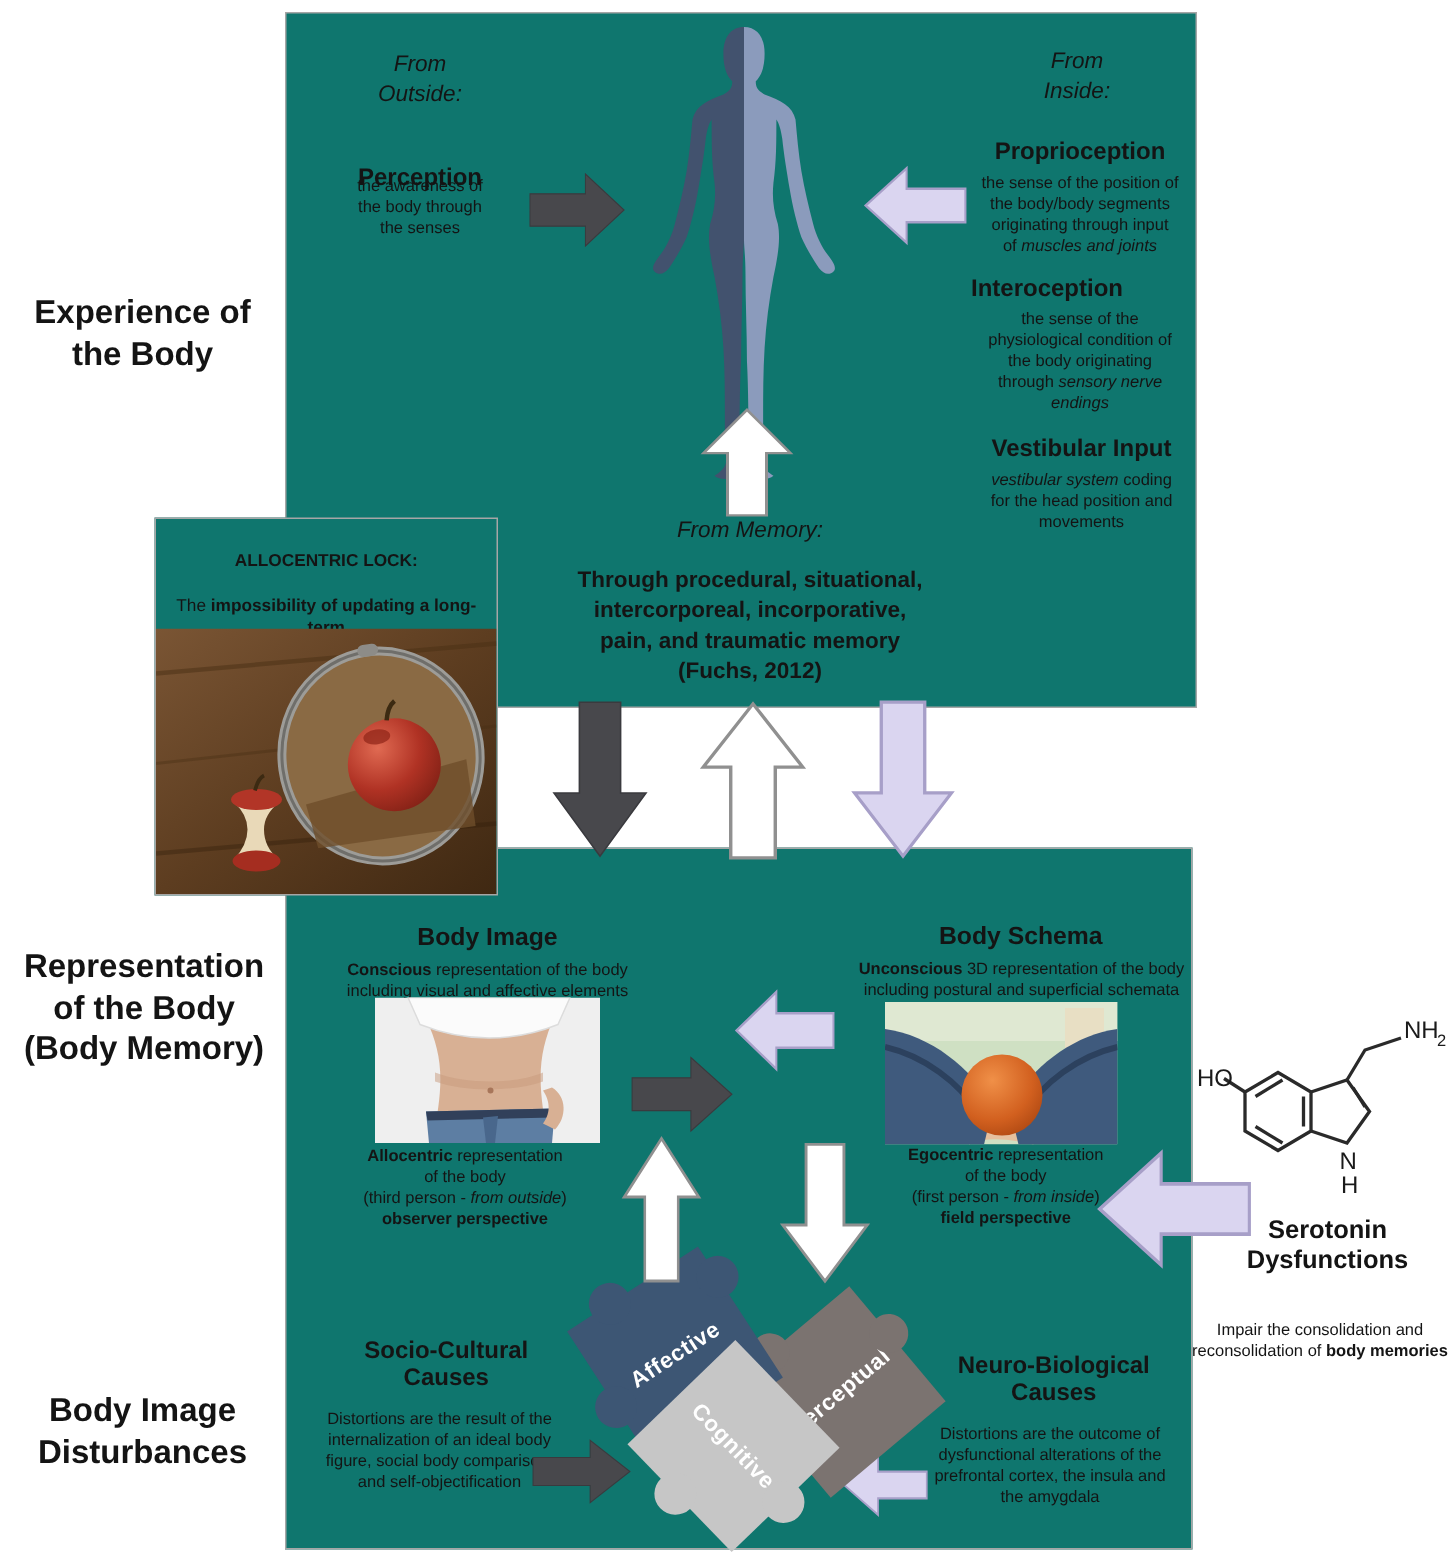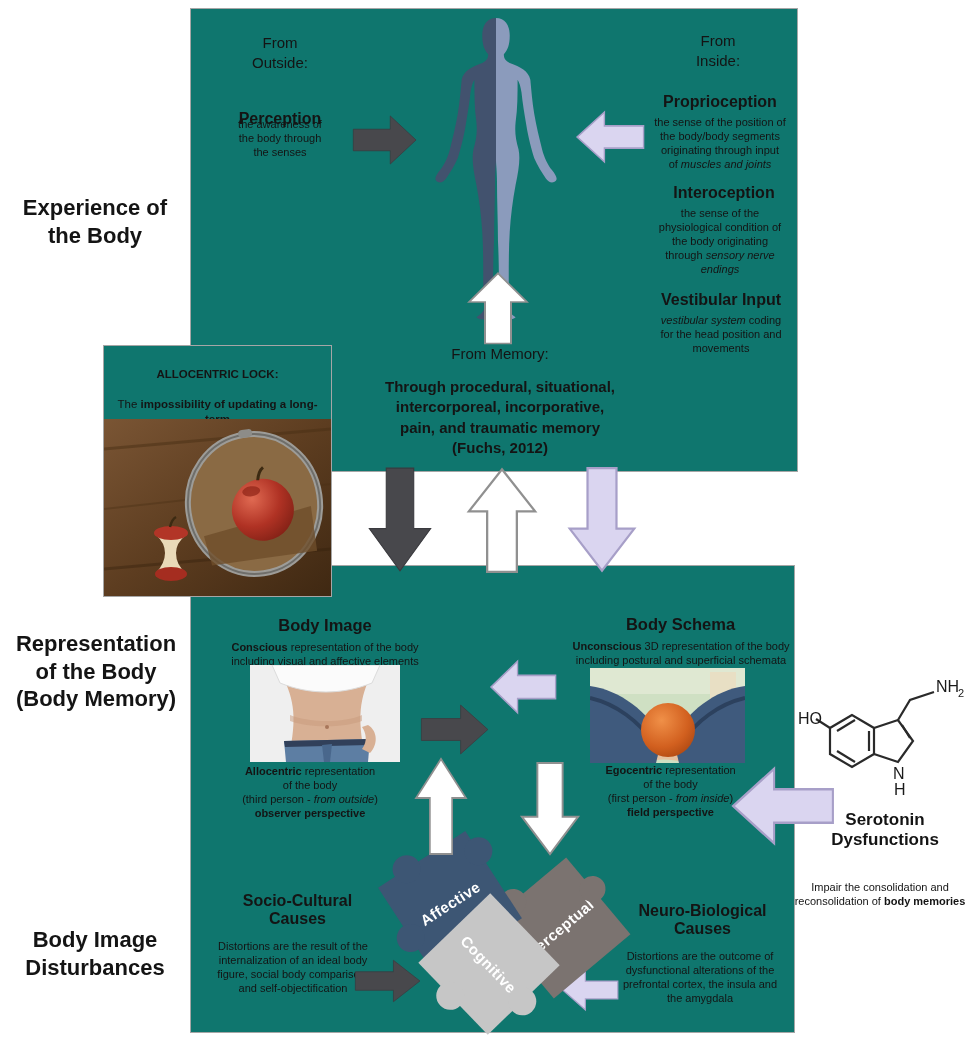--- a/index.html
+++ b/index.html
@@ -7,21 +7,21 @@
        font-family:"Liberation Sans",sans-serif;color:#141414;overflow:hidden}
   .abs{position:absolute}
   .ctr{text-align:center}
   .pre{white-space:pre-line}
   .box{border:1.5px solid #a6a6a6;background:#0f766e}
   .t11{font-size:11px;line-height:1.28}
   .h16{font-size:16px;font-weight:bold;line-height:1.15}
   .h17{font-size:17px;font-weight:bold;line-height:1.15}
   .ital{font-style:italic}
   .bold{font-weight:bold}
-  .fromlbl{font-size:15px;line-height:1.3}
+  .fromlbl{font-size:15px;font-style:italic;line-height:1.3}
   .seclbl{font-size:22px;font-weight:bold;line-height:1.25;text-align:center;white-space:pre-line}
   .arrow{position:absolute}
   .arrow svg{display:block;width:100%;height:100%}
   .flipx svg{transform:scaleX(-1)}
   .piece{position:absolute;display:flex;align-items:center;justify-content:center}
   .piece .lab{color:#fff;font-weight:bold;font-size:15px;letter-spacing:.5px}
   .knob{position:absolute;border-radius:50%}
   .p-aff{background:#3d5674}.p-aff .knob{background:#3d5674}
   .p-cog{background:#c6c6c6}.p-cog .knob{background:#c6c6c6}
   .p-per{background:#7b7370}.p-per .knob{background:#7b7370}
@@ -91,21 +91,21 @@
 
 <div class="abs ctr fromlbl pre" style="left:648px;top:31px;width:140px;">From
 Inside:</div>
 
 <div class="abs ctr h16" style="left:640px;top:93px;width:160px;">Proprioception</div>
 <div class="abs ctr t11 pre" style="left:634px;top:115px;width:172px;"><span>the sense of the position of
 the body/body segments
 originating through input
 of </span><span class="ital">muscles and joints</span></div>
 
-<div class="abs ctr h16" style="left:644px;top:184px;width:160px;">Interoception</div>
+<div class="abs ctr h16" style="left:618px;top:184px;width:160px;">Interoception</div>
 <div class="abs ctr t11 pre" style="left:645px;top:206px;width:150px;"><span>the sense of the
 physiological condition of
 the body originating
 through </span><span class="ital">sensory nerve endings</span></div>
 
 <div class="abs ctr h16" style="left:636px;top:291px;width:170px;">Vestibular Input</div>
 <div class="abs ctr t11 pre" style="left:636px;top:313px;width:170px;"><span class="ital">vestibular system</span><span> coding
 for the head position and
 movements</span></div>
 

